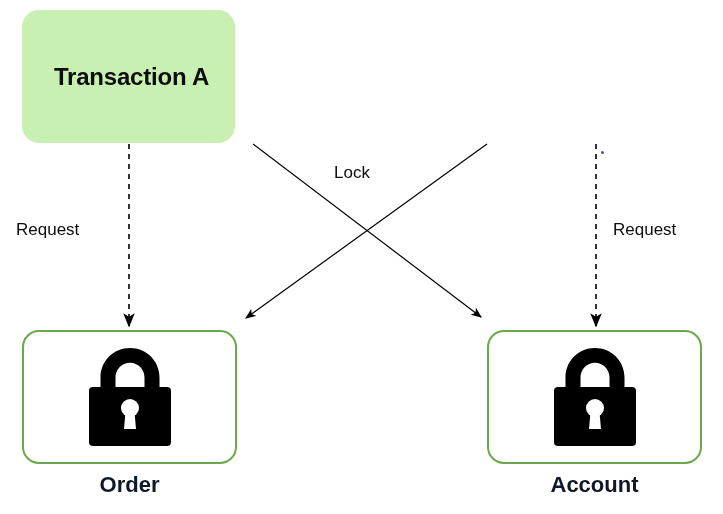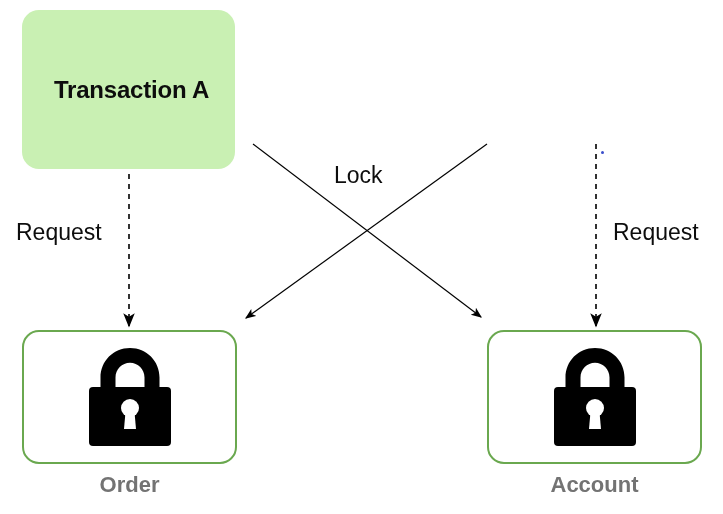--- a/index.html
+++ b/index.html
@@ -39,26 +39,26 @@
   .res-box {
     background: #ffffff;
     border: 2px solid #6aa84f;
     border-radius: 17px;
   }
   .res-caption {
     position: absolute;
     text-align: center;
     font-size: 22px;
     font-weight: bold;
-    color: #737373;
+    color: #0f172a;
     line-height: 1;
   }
   .edge-label {
     position: absolute;
-    font-size: 23px;
+    font-size: 17px;
     font-weight: normal;
     color: #0d0d0d;
     white-space: nowrap;
     line-height: 1;
   }
   svg.overlay {
     position: absolute;
     left: 0;
     top: 0;
     width: 723px;
@@ -99,21 +99,21 @@
 
     <line x1="129" y1="144" x2="129" y2="326" stroke="#000000" stroke-width="1.6" stroke-dasharray="5,5" marker-end="url(#arrowFilled)"></line>
 
     <line x1="596" y1="144" x2="596" y2="326" stroke="#000000" stroke-width="1.6" stroke-dasharray="5,5" marker-end="url(#arrowFilled2)"></line>
 
     <line x1="487" y1="144" x2="246" y2="318" stroke="#000000" stroke-width="1.2" marker-end="url(#arrowFilled3)"></line>
 
     <line x1="253" y1="144" x2="481" y2="317" stroke="#000000" stroke-width="1.2" marker-end="url(#arrowFilled4)"></line>
   </svg>
 
-  <div class="node-box txn-box" style="left:22px; top:10px; width:213px; height:159px;padding-left:6px;">
+  <div class="node-box txn-box" style="left:22px; top:10px; width:213px; height:133px;padding-left:6px;">
     <span class="txn-label">Transaction A</span>
   </div>
 
 
   <div class="node-box res-box" style="left:22px; top:330px; width:215px; height:134px;">
     <svg class="lock-svg" width="106" height="104" viewBox="0 0 106 104">
       <path fill="#000000" d="M53 3 C36.5 3 23.5 16 23.5 32.5 L23.5 44 L38.5 44 L38.5 32.5 C38.5 24.4 45 17.8 53 17.8 C61 17.8 67.5 24.4 67.5 32.5 L67.5 44 L82.5 44 L82.5 32.5 C82.5 16 69.5 3 53 3 Z"></path>
       <rect x="12" y="42" width="82" height="59" rx="4" fill="#000000"></rect>
       <circle cx="53" cy="63" r="9" fill="#ffffff"></circle>
       <path fill="#ffffff" d="M48.6 66 L57.4 66 L59 84 L47 84 Z"></path>

